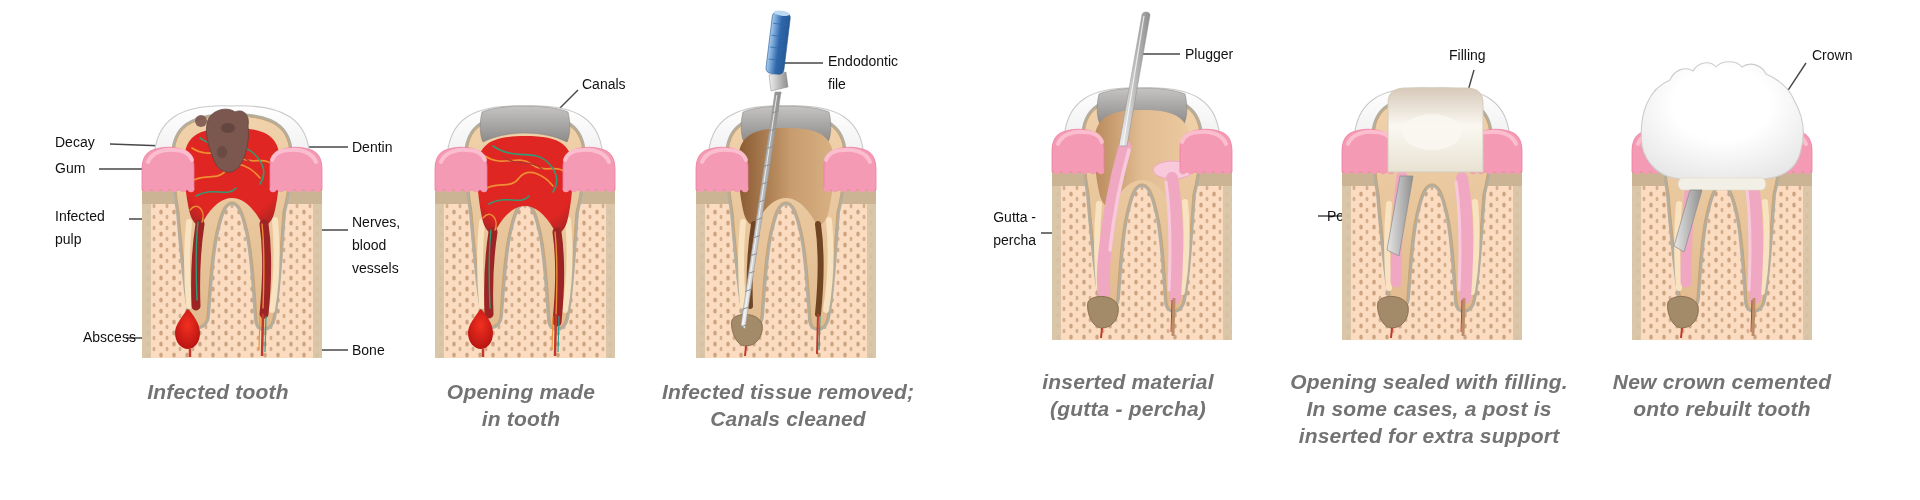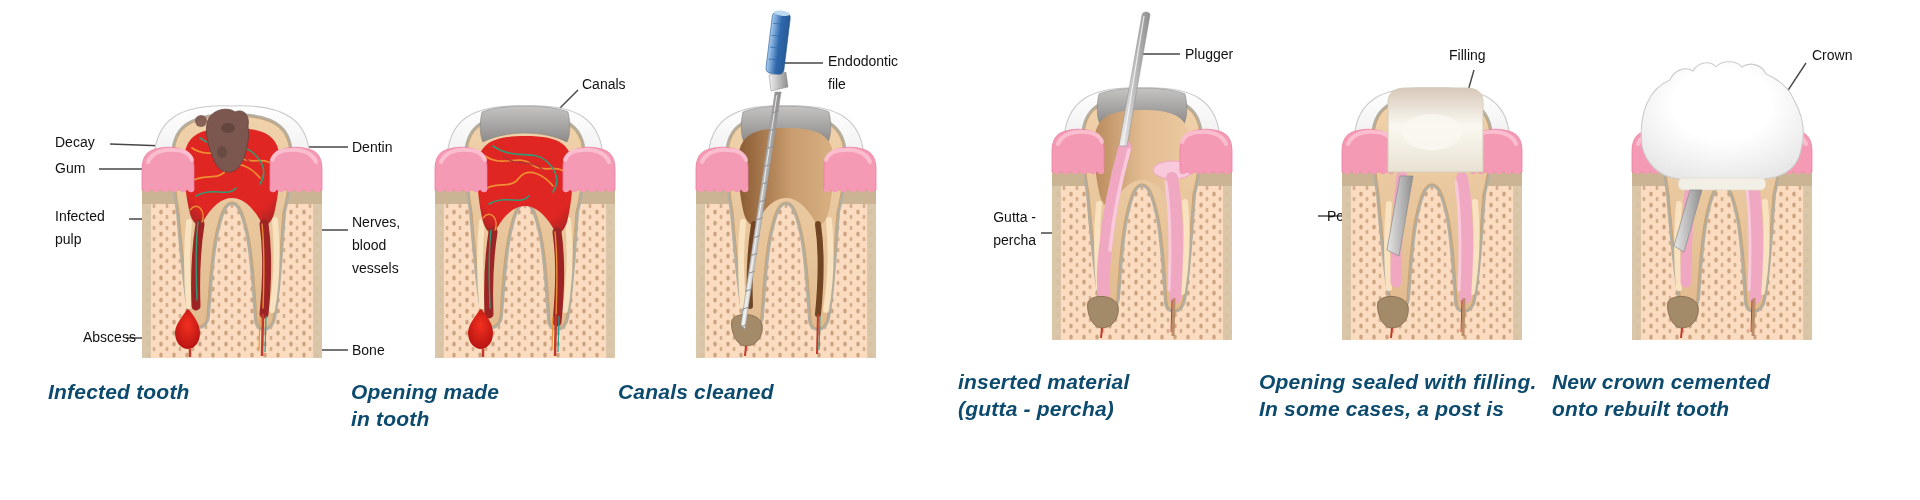--- a/index.html
+++ b/index.html
@@ -3,22 +3,22 @@
 <meta charset="utf-8">
 <style>
   html,body{margin:0;padding:0;background:#ffffff;}
   body{width:1920px;height:500px;overflow:hidden;}
   #stage{position:relative;width:1920px;height:500px;background:#ffffff;
          font-family:"Liberation Sans",sans-serif;}
   .panel-svg{position:absolute;top:0;}
   #overlay{position:absolute;left:0;top:0;pointer-events:none;}
   .diagram-label{position:absolute;font-size:14px;line-height:23px;color:#111111;white-space:nowrap;}
   .diagram-label.right{text-align:right;}
-  .panel-caption{position:absolute;width:340px;text-align:left;font-size:21px;line-height:27px;
-                 font-weight:700;font-style:italic;color:#0c4a6e;letter-spacing:0.2px;}
+  .panel-caption{position:absolute;width:340px;text-align:center;font-size:21px;line-height:27px;
+                 font-weight:700;font-style:italic;color:#737373;letter-spacing:0.2px;}
 </style>
 </head>
 <body>
 
 <div id="stage">
   <svg id="overlay" width="1920" height="500" viewBox="0 0 1920 500">
       <line x1="110" y1="144" x2="220" y2="148" stroke="#474747" stroke-width="1.4"></line>
       <line x1="99" y1="169" x2="146" y2="169" stroke="#474747" stroke-width="1.4"></line>
       <line x1="129" y1="219" x2="194" y2="219" stroke="#474747" stroke-width="1.4"></line>
       <line x1="126" y1="338" x2="170" y2="338" stroke="#474747" stroke-width="1.4"></line>
@@ -62,40 +62,42 @@
         <div>Bone</div>
       </div>
       <div class="panel-caption" style="left: 351px; top: 378px;">
         <div>Opening made</div>
         <div>in tooth</div>
       </div>
       <div class="diagram-label" style="left: 582px; top: 73px;">
         <div>Canals</div>
       </div>
       <div class="panel-caption" style="left: 618px; top: 378px;">
+        <div>Infected tissue removed;</div>
         <div>Canals cleaned</div>
       </div>
       <div class="diagram-label" style="left: 828px; top: 50px;">
         <div>Endodontic</div>
         <div>file</div>
       </div>
       <div class="panel-caption" style="left: 958px; top: 368px;">
         <div>inserted material</div>
         <div>(gutta - percha)</div>
       </div>
       <div class="diagram-label" style="left: 1185px; top: 43px;">
         <div>Plugger</div>
       </div>
       <div class="diagram-label right" style="left: 958px; top: 206px; width: 78px;">
         <div>Gutta -</div>
         <div>percha</div>
       </div>
       <div class="panel-caption" style="left: 1259px; top: 368px;">
         <div>Opening sealed with filling.</div>
         <div>In some cases, a post is</div>
+        <div>inserted for extra support</div>
       </div>
       <div class="diagram-label" style="left: 1449px; top: 44px;">
         <div>Filling</div>
       </div>
       <div class="diagram-label" style="left: 1279px; top: 205px; margin-left: 48px;">
         <div>Post</div>
       </div>
       <div class="panel-caption" style="left: 1552px; top: 368px;">
         <div>New crown cemented</div>
         <div>onto rebuilt tooth</div>

